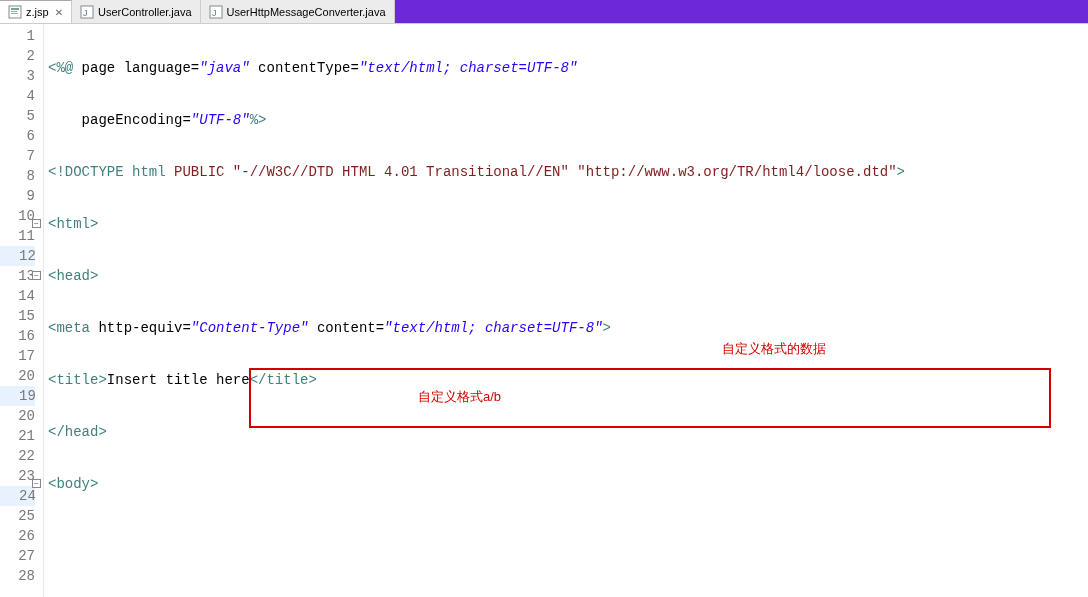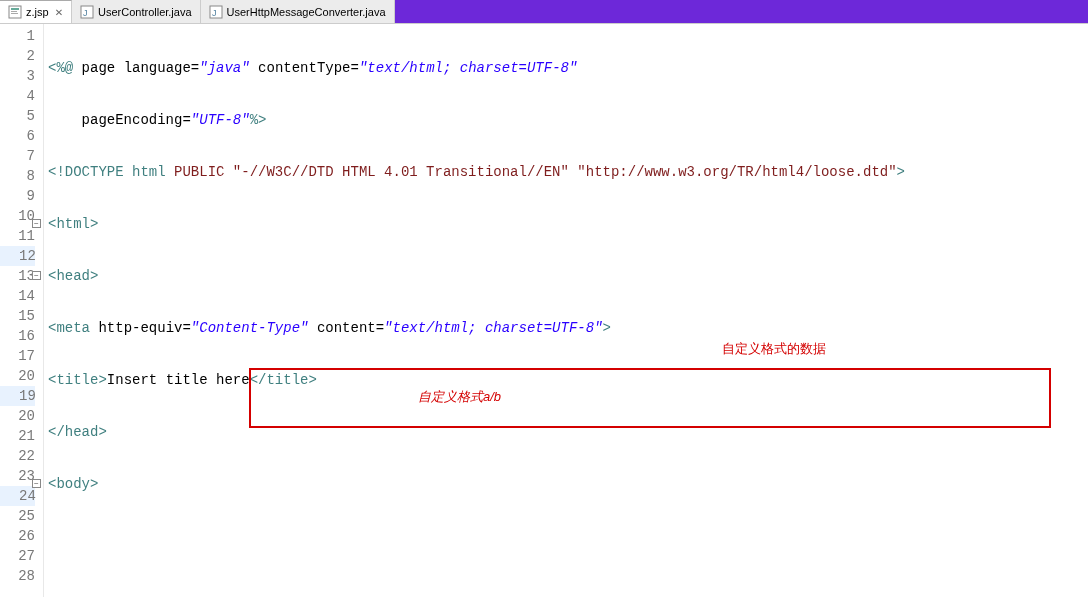--- a/index.html
+++ b/index.html
@@ -203,17 +203,17 @@
     
     
     
     
     
     
     
     
 
     <div class="annotation1" style="left:678px; top:316px;">自定义格式的数据</div>
-    <div class="annotation1" style="left:374px; top:364px;font-style:italic;">自定义格式a/b</div>
+    <div class="annotation1" style="left:374px; top:364px;">自定义格式a/b</div>
 
     <div class="redbox" style="left:205px; top:344px; width:802px; height:60px;"></div>
   </div>
 </div>
 
 </body></html>

